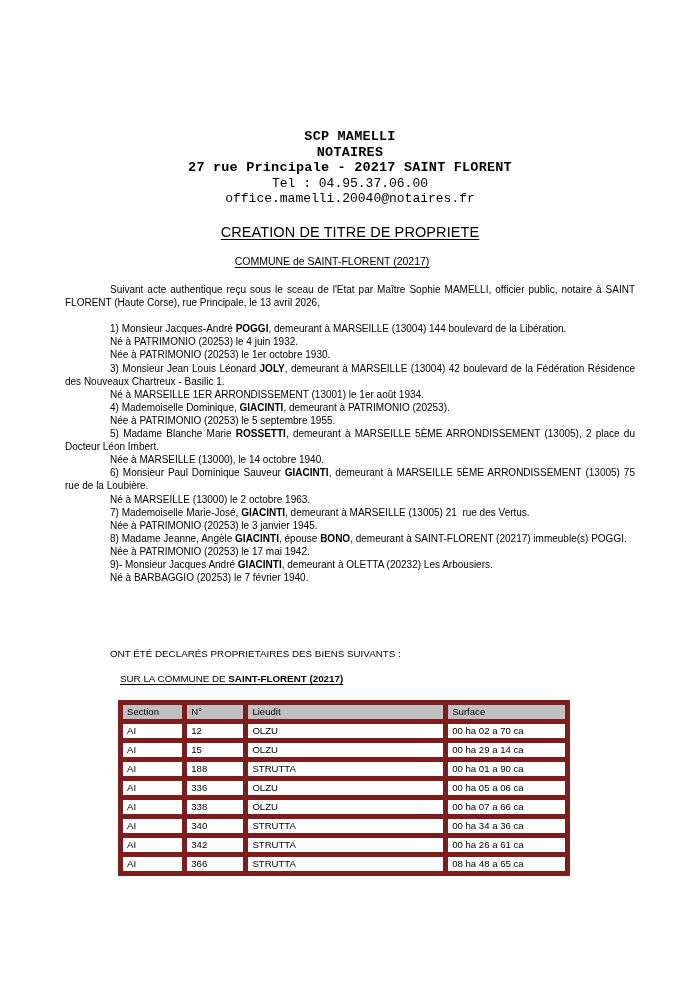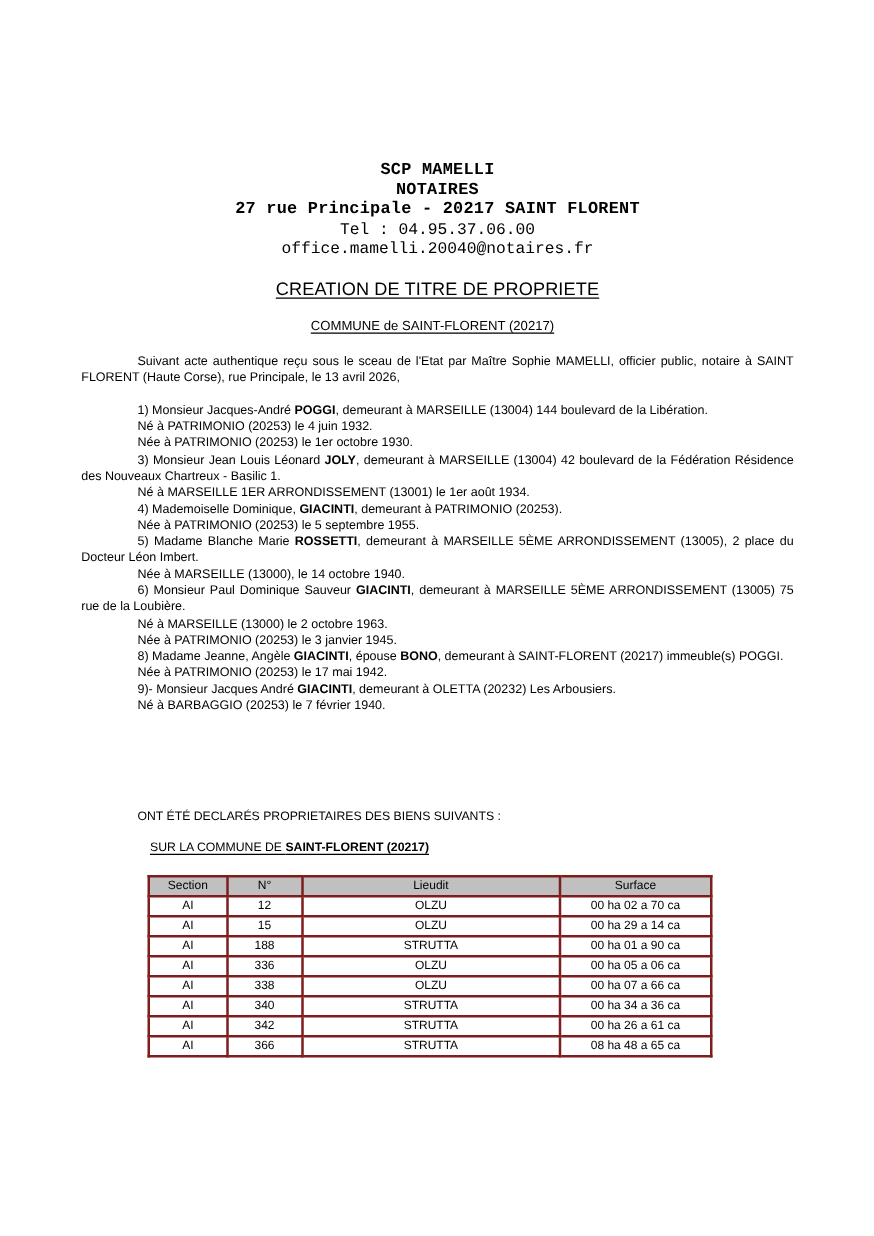--- a/index.html
+++ b/index.html
@@ -56,21 +56,21 @@
     letter-spacing: 0.1px;
   }
   .doc-title span {
     text-decoration: underline;
     text-underline-offset: 2px;
     margin-top: 25px;
   }
 
   .commune-head {
     position: absolute;
-    left: 61px;
+    left: 47px;
     top: 255px;
     width: 570px;
     text-align: center;
     font-family: "Liberation Sans", sans-serif;
     font-size: 10.5px;
   }
   .commune-head span {
     text-decoration: underline;
     text-underline-offset: 2px;
   }
@@ -133,25 +133,25 @@
     position: absolute;
     left: 118px;
     top: 700px;
     width: 452px;
     border-collapse: collapse;
     font-family: "Liberation Sans", sans-serif;
     font-size: 9.6px;
   }
   .parcel-table th,
   .parcel-table td {
-    border: 2px solid #7f1d1d;
+    border: 5px solid #7f1d1d;
     padding: 1px 4px;
     height: 12px;
     line-height: 12px;
-    text-align: center;
+    text-align: left;
     font-weight: normal;
     vertical-align: middle;
     white-space: nowrap;
   }
   .parcel-table thead th {
     background: #c0c0c0;
   }
   .col-section { width: 56px; }
   .col-num     { width: 56px; }
   .col-lieudit { width: 222px; }
@@ -186,20 +186,21 @@
         <p class="para indent-sm">Né à PATRIMONIO (20253) le 4 juin 1932.</p>
         <p class="para indent-sm">Née à PATRIMONIO (20253) le 1er octobre 1930.</p>
         <p class="para indent"><span>3) </span><span>Monsieur Jean Louis Léonard </span><b>JOLY</b><span>, demeurant à MARSEILLE (13004) 42 boulevard de la Fédération Résidence des Nouveaux Chartreux - Basilic 1.</span></p>
         <p class="para indent-sm">Né à MARSEILLE 1ER ARRONDISSEMENT (13001) le 1er août 1934.</p>
         <p class="para indent"><span>4) </span><span>Mademoiselle Dominique, </span><b>GIACINTI</b><span>, demeurant à PATRIMONIO (20253).</span></p>
         <p class="para indent-sm">Née à PATRIMONIO (20253) le 5 septembre 1955.</p>
         <p class="para indent"><span>5) </span><span>Madame Blanche Marie </span><b>ROSSETTI</b><span>, demeurant à MARSEILLE 5ÈME ARRONDISSEMENT (13005), 2 place du Docteur Léon Imbert.</span></p>
         <p class="para indent-sm">Née à MARSEILLE (13000), le 14 octobre 1940.</p>
         <p class="para indent"><span>6) </span><span>Monsieur Paul Dominique Sauveur </span><b>GIACINTI</b><span>, demeurant à MARSEILLE 5ÈME ARRONDISSEMENT (13005) 75 rue de la Loubière.</span></p>
         <p class="para indent-sm">Né à MARSEILLE (13000) le 2 octobre 1963.</p>
+        <p class="para indent"><span>7) </span><span>Mademoiselle Marie-José, </span><b>GIACINTI</b><span>, demeurant à MARSEILLE (13005) 21  rue des Vertus.</span></p>
         <p class="para indent-sm">Née à PATRIMONIO (20253) le 3 janvier 1945.</p>
         <p class="para indent"><span>8) </span><span>Madame Jeanne, Angèle </span><b>GIACINTI</b><span>, épouse </span><b>BONO</b><span>, demeurant à SAINT-FLORENT (20217) immeuble(s) POGGI.</span></p>
         <p class="para indent-sm">Née à PATRIMONIO (20253) le 17 mai 1942.</p>
         <p class="para indent"><span>9)- </span><span>Monsieur Jacques André </span><b>GIACINTI</b><span>, demeurant à OLETTA (20232) Les Arbousiers.</span></p>
         <p class="para indent-sm">Né à BARBAGGIO (20253) le 7 février 1940.</p>
       </div>
   </div>
 
   <div class="declared">ONT  ÉTÉ DECLARÉS PROPRIETAIRES DES BIENS SUIVANTS :</div>
 

